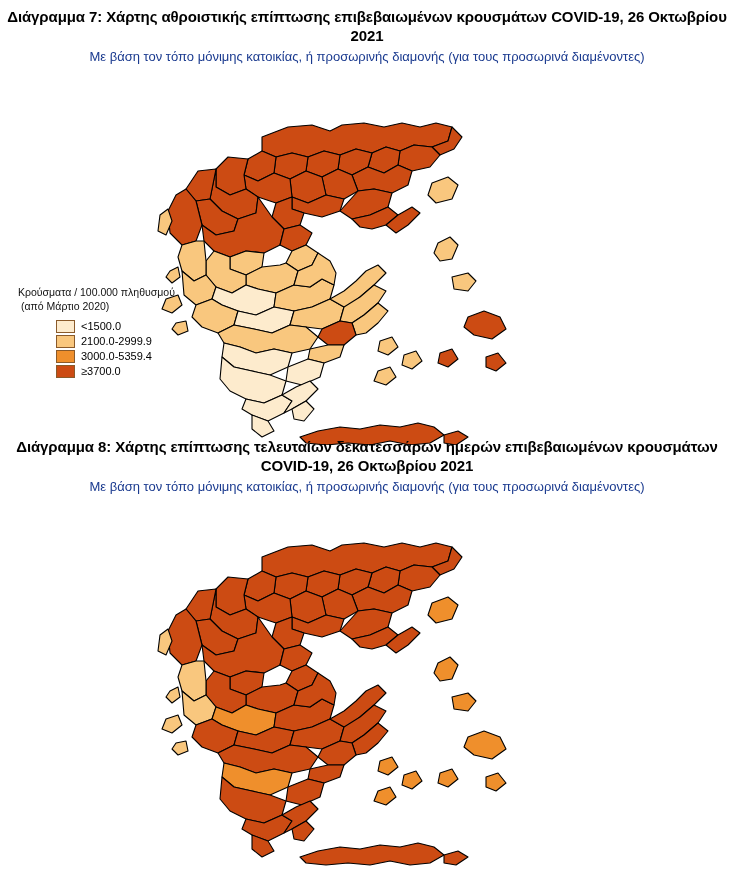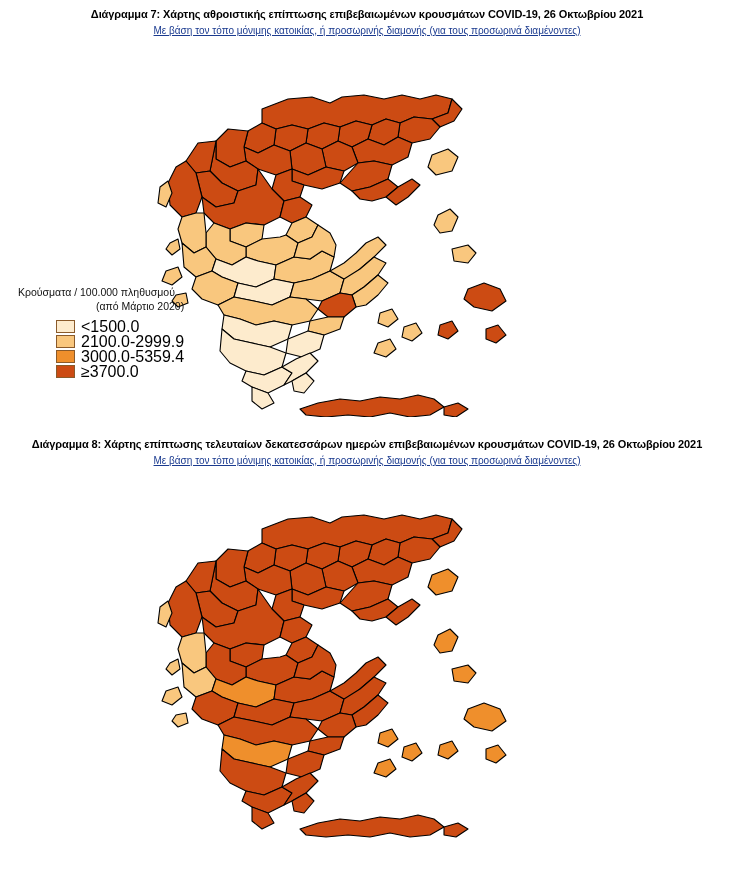--- a/index.html
+++ b/index.html
@@ -22,33 +22,32 @@
   }
   .map-section {
     position: relative;
     width: 734px;
   }
   #section-1 { height: 430px; }
   #section-2 { height: 450px; }
 
   .chart-title {
     text-align: center;
-    font-size: 11px;
+    font-size: 15px;
     font-weight: bold;
     letter-spacing: -0.1px;
     padding-top: 8px;
     line-height: 1.25;
   }
   .chart-subtitle {
     text-align: center;
-    font-size: 10px;
+    font-size: 13px;
     color: #1a3a8f;
     padding-top: 3px;
     line-height: 1.25;
-    text-decoration: underline;
   }
   .map-wrap {
     position: relative;
     width: 734px;
   }
   #map-wrap-1 { height: 380px; }
   #map-wrap-2 { height: 390px; }
 
   .map-svg {
     position: absolute;
@@ -79,21 +78,21 @@
     height: 15px;
   }
   .legend-swatch {
     width: 19px;
     height: 13px;
     border: 1px solid #8a5a2a;
     box-sizing: border-box;
   }
   .legend-label {
     margin-left: 6px;
-    font-size: 16px;
+    font-size: 11px;
     white-space: nowrap;
   }
 </style>
 </head>
 <body>
 
 <div class="page">
 
   <div class="map-section" id="section-1">
 
@@ -174,21 +173,21 @@
 
           <path d="M300,372 L318,366 L340,362 L360,364 L380,360 L400,362 L418,358 L434,362 L444,370 L430,378 L410,380 L390,376 L370,380 L348,378 L326,380 L306,378 Z" fill="#cc4b13"></path>
           <path d="M444,370 L458,366 L468,372 L456,380 L444,378 Z" fill="#cc4b13"></path>
 
         </g>
       </svg>
     </div>
 
     <div class="legend" id="legend-1">
       <div class="legend-title">Κρούσματα / 100.000 πληθυσμού</div>
-      <div class="legend-title" style="margin-left:3px;text-align:right;">(από Μάρτιο 2020)</div>
+      <div class="legend-title" style="margin-left:3px;">(από Μάρτιο 2020)</div>
       <div class="legend-items">
         <div class="legend-row">
           <span class="legend-swatch" style="background:#fdebcd;"></span>
           <span class="legend-label">&lt;1500.0</span>
         </div>
         <div class="legend-row">
           <span class="legend-swatch" style="background:#f9c77e;"></span>
           <span class="legend-label">2100.0-2999.9</span>
         </div>
         <div class="legend-row">

